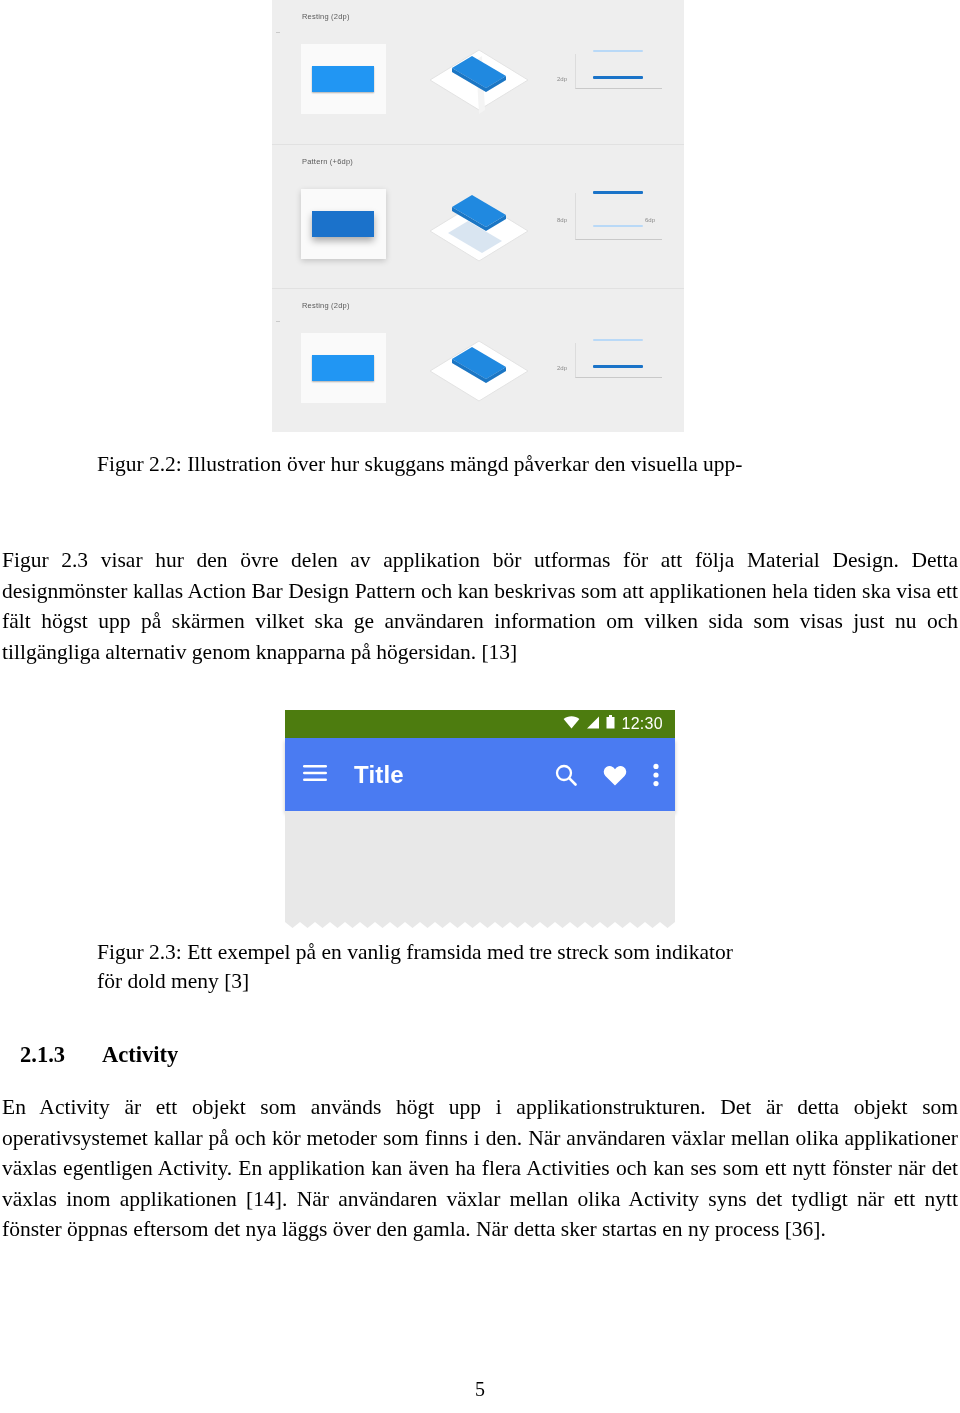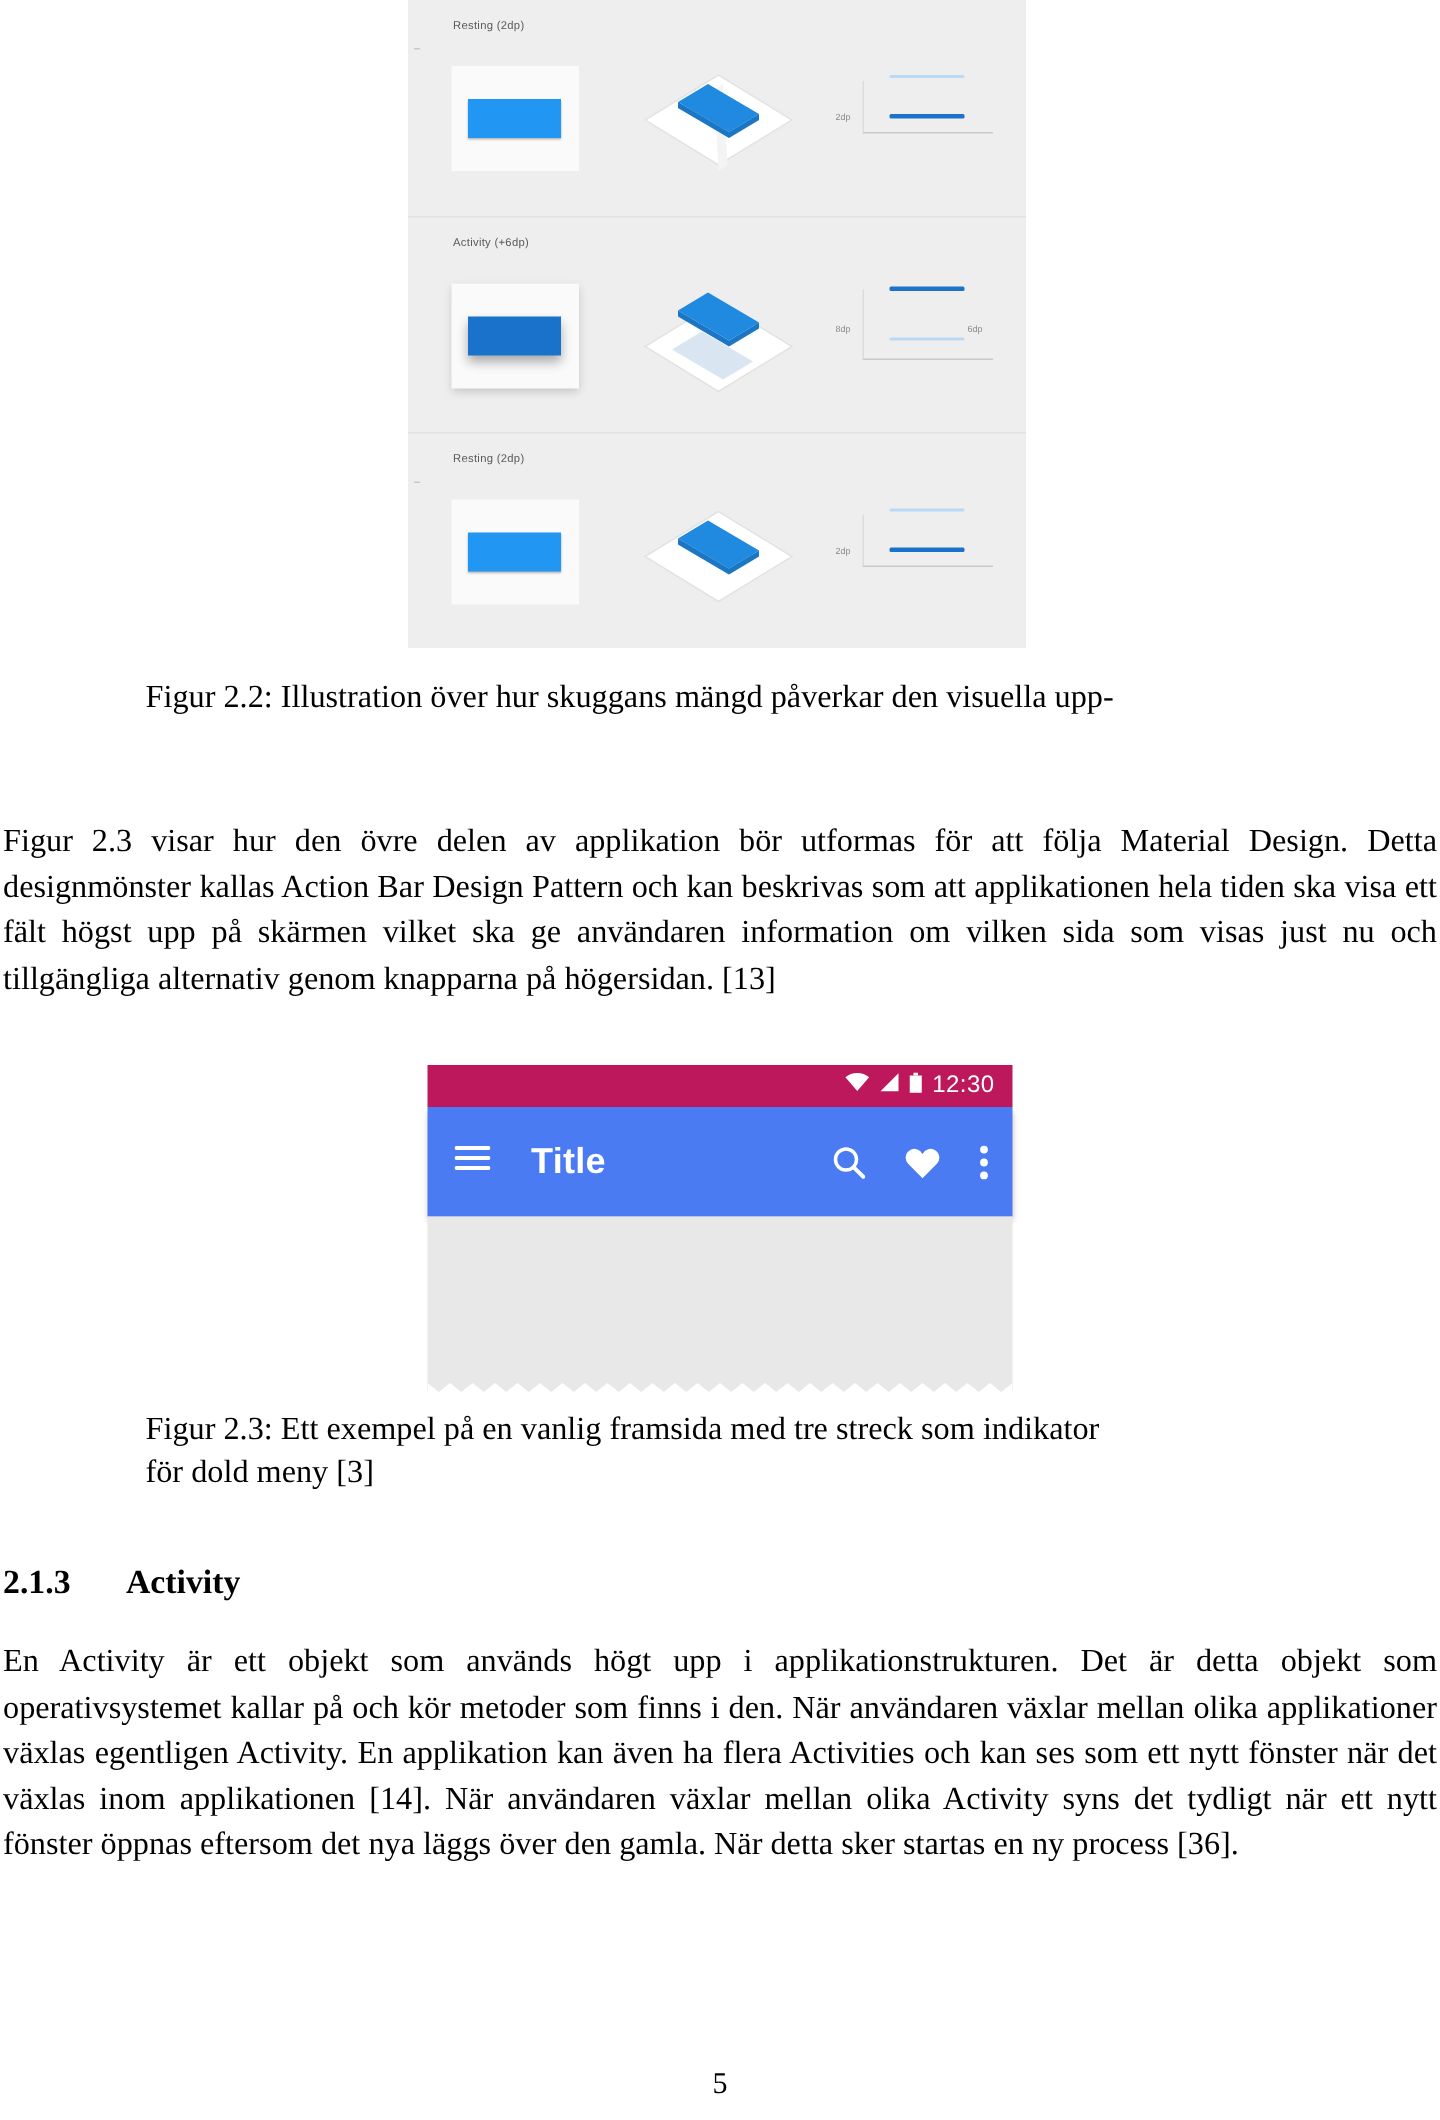--- a/index.html
+++ b/index.html
@@ -128,21 +128,21 @@
   #fig23 {
     position: absolute;
     left: 285px;
     top: 710px;
     width: 390px;
     height: 205px;
   }
   .phone-status {
     position: relative;
     height: 28px;
-    background: #be185d;
+    background: #4d7c0f;
     display: flex;
     align-items: center;
     justify-content: flex-end;
     padding-right: 12px;
     box-sizing: border-box;
     gap: 6px;
   }
   .status-time {
     color: #ffffff;
     font-family: "Liberation Sans", sans-serif;
@@ -217,21 +217,21 @@
 
     <div class="scale">
       <div class="scale-label" style="left:0px; top:36px;">2dp</div>
       <div class="scale-box" style="left:18px; top:14px; width:86px; height:34px;"></div>
       <div class="bar-light" style="left:36px; top:10px; width:50px;"></div>
       <div class="bar-dark" style="left:36px; top:36px; width:50px;"></div>
     </div>
   </div>
 
   <div class="shadow-row">
-    <div class="row-label">Activity (+6dp)</div>
+    <div class="row-label">Pattern (+6dp)</div>
 
     <div class="card-panel lifted">
       <div class="card-btn press"></div>
     </div>
 
     <div class="iso">
       <svg width="110" height="88" viewBox="0 0 110 88">
         <polygon points="55,20 104,50 55,80 6,50" fill="#ffffff" stroke="#e3e3e3" stroke-width="1"></polygon>
         <polygon points="44,40 78,60 58,72 24,52" fill="#9fbedb" opacity=".4"></polygon>
         <polygon points="48,14 82,34 62,46 28,26" fill="#2089e0"></polygon>
@@ -339,19 +339,19 @@
       <path fill="#ffffff" d="M0,14 L0,8 L7.5,14 L15,8 L22.5,14 L30,8 L37.5,14 L45,8 L52.5,14 L60,8 L67.5,14 L75,8 L82.5,14 L90,8 L97.5,14 L105,8 L112.5,14 L120,8 L127.5,14 L135,8 L142.5,14 L150,8 L157.5,14 L165,8 L172.5,14 L180,8 L187.5,14 L195,8 L202.5,14 L210,8 L217.5,14 L225,8 L232.5,14 L240,8 L247.5,14 L255,8 L262.5,14 L270,8 L277.5,14 L285,8 L292.5,14 L300,8 L307.5,14 L315,8 L322.5,14 L330,8 L337.5,14 L345,8 L352.5,14 L360,8 L367.5,14 L375,8 L382.5,14 L390,8 L390,14 Z"></path>
     </svg>
   </div>
 </div>
 
 <div class="caption" style="left:97px; top:938px; width:790px;">
   <div>Figur 2.3: Ett exempel på en vanlig framsida med tre streck som indikator</div>
   <div>för dold meny [3]</div>
 </div>
 
-<div class="section-head" style="left:2px; top:1042px;">
+<div class="section-head" style="left:20px; top:1042px;">
   <span class="num">2.1.3</span><span>Activity</span>
 </div>
 
 <div class="para" style="left:2px; top:1092px; width:956px;">En Activity är ett objekt som används högt upp i applikationstrukturen. Det är detta objekt som operativsystemet kallar på och kör metoder som finns i den. När användaren växlar mellan olika applikationer växlas egentligen Activity. En applikation kan även ha flera Activities och kan ses som ett nytt fönster när det växlas inom applikationen [14]. När användaren växlar mellan olika Activity syns det tydligt när ett nytt fönster öppnas eftersom det nya läggs över den gamla. När detta sker startas en ny process  [36].</div>
 
 <div class="page-number">5</div>
 
 </body></html>

